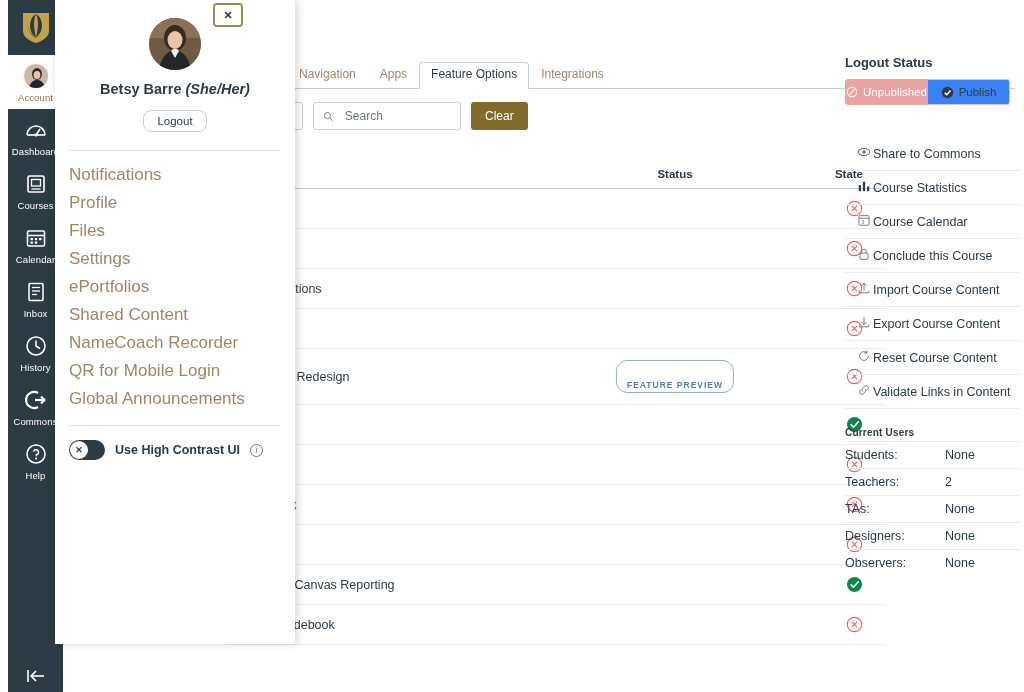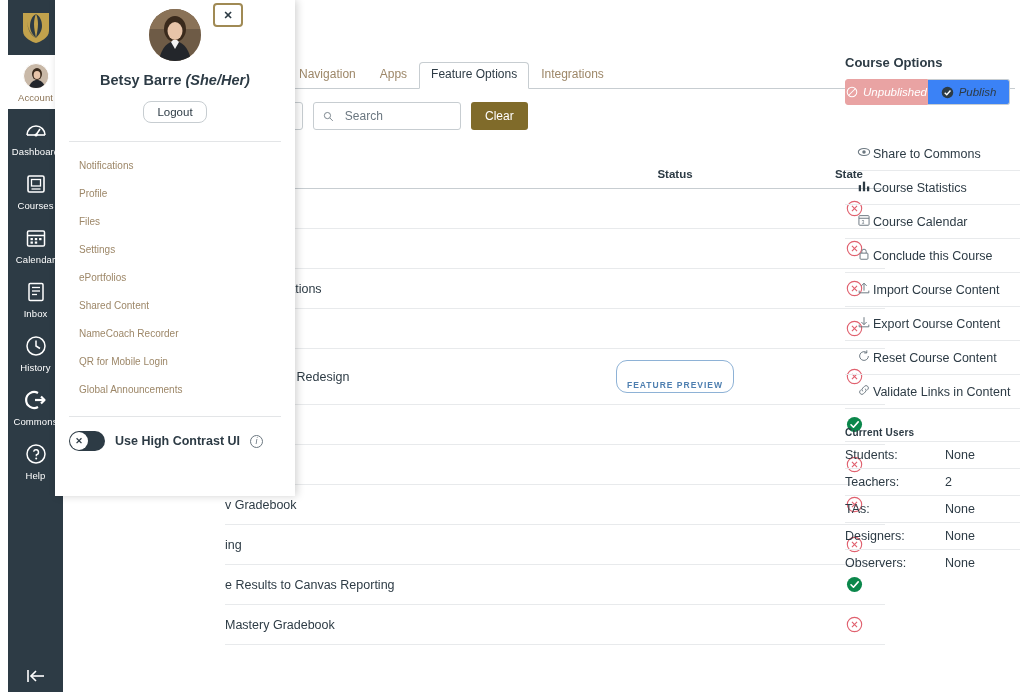--- a/index.html
+++ b/index.html
@@ -136,21 +136,21 @@
 
   
   #sidebar {
     position: absolute; left: 845px; top: 55px;
     width: 175px;
   }
   .sb-title {
     font-size: 13px; color: #2D3B45; font-weight: bold;
     margin-bottom: 9px;
   }
-  .pub-group { display: flex; width: 165px; height: 42px; margin-bottom: 16px; font-style: italic; }
+  .pub-group { display: flex; width: 165px; height: 42px; margin-bottom: 16px; }
   .pub-btn {
     flex: 1; display: flex; align-items: center; justify-content: center;
     gap: 5px; font-size: 11.5px; cursor: pointer;
     border: 1px solid #C7CDD1; height: 26px;
   }
   .pub-btn.unpublished {
     background: #E9A3A3; color: #fff; border-color: #E9A3A3;
     border-radius: 3px 0 0 3px;
   }
   .pub-btn.publish {
@@ -172,25 +172,25 @@
     display: flex; justify-content: flex-start;
     font-size: 12.5px; color: #2D3B45;
     padding: 6px 0; border-top: 1px solid #E8EAEC;
   }
   .sb-row .k { width: 100px; }
   .sb-row .v { color: #2D3B45; }
 
   
   #tray {
     position: absolute; left: 55px; top: 0;
-    width: 240px; height: 496px;
+    width: 240px; height: 644px;
     background: #fff;
     box-shadow: 2px 0 8px rgba(0,0,0,.18);
     z-index: 60;
-    padding: 5px 14px 0;
+    padding: 14px 14px 0;
   }
   #tray-close {
     position: absolute; left: 213px; top: 3px;
     width: 30px; height: 24px;
     background: #fff; border: 2px solid #A08A54; border-radius: 4px;
     display: flex; align-items: center; justify-content: center;
     cursor: pointer; z-index: 70;
     font-size: 11px; color: #2D3B45; font-weight: bold;
   }
   .tray-avatar {
@@ -205,24 +205,23 @@
   }
   .tray-name em { font-style: italic; }
   .tray-logout-wrap { display: flex; justify-content: center; margin-top: 12px; }
   .tray-logout {
     border: 1px solid #C7CDD1; border-radius: 8px; background: #fff;
     font-size: 11.5px; color: #2D3B45; padding: 4px 13px; cursor: pointer;
     font-family: "Liberation Sans", sans-serif;
   }
   .tray-hr { border-top: 1px solid #E3E5E7; margin: 18px 0 10px; }
   .tray-link {
-    display: block; font-size: 10px; color: #9D8768;
+    display: block; font-size: 17px; color: #9D8768;
     text-decoration: none; padding: 6px 0; cursor: pointer;
     line-height: 16px;
-    margin-left: 10px;
   }
   .tray-toggle-row {
     display: flex; align-items: center; gap: 10px; padding-top: 6px;
   }
   .switch {
     width: 36px; height: 20px; border-radius: 10px;
     background: #2D3B45; position: relative; cursor: pointer;
     flex: none;
   }
   .switch .knob {
@@ -367,21 +366,21 @@
             <td class="col-status"></td>
             <td class="col-state"><svg class="state-off" width="17" height="17" viewBox="0 0 18 18">
                 <circle cx="9" cy="9" r="7.6" stroke="#E0606E" stroke-width="1.2" fill="none"></circle>
                 <path d="M6.3 6.3 L11.7 11.7 M11.7 6.3 L6.3 11.7" stroke="#E0606E" stroke-width="1.2"></path>
               </svg></td>
           </tr>
         </tbody>
     </table>
 
     <div id="sidebar" style="left:790px;">
-      <div class="sb-title">Course Options</div>
+      <div class="sb-title">Logout Status</div>
 
       <div class="pub-group">
         <div class="pub-btn unpublished">
           <svg width="12" height="12" viewBox="0 0 14 14">
             <circle cx="7" cy="7" r="5.6" stroke="#fff" stroke-width="1.2" fill="none"></circle>
             <line x1="3.2" y1="10.8" x2="10.8" y2="3.2" stroke="#fff" stroke-width="1.2"></line>
           </svg>
           <span>Unpublished</span>
         </div>
         <div class="pub-btn publish">

